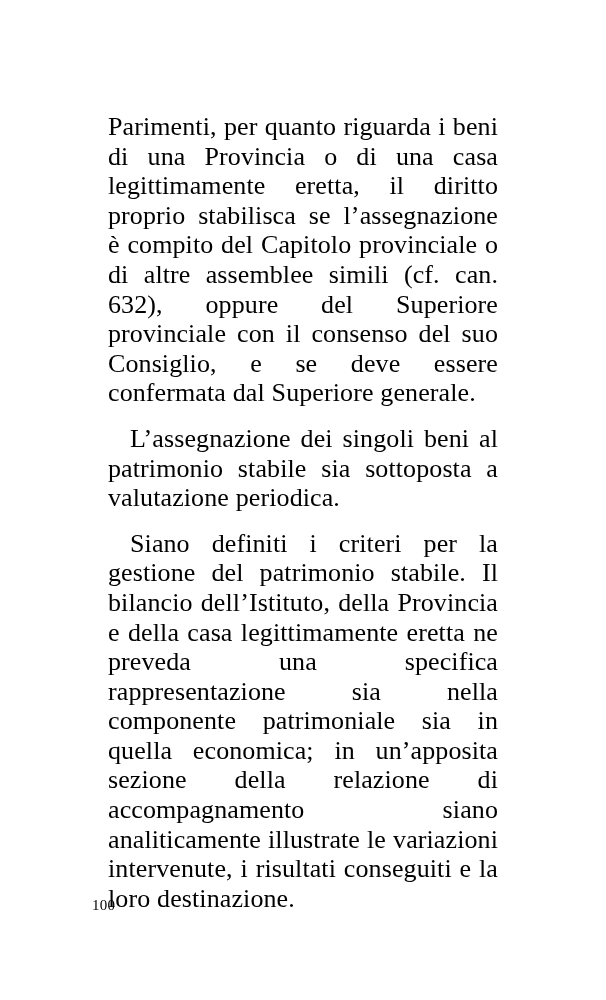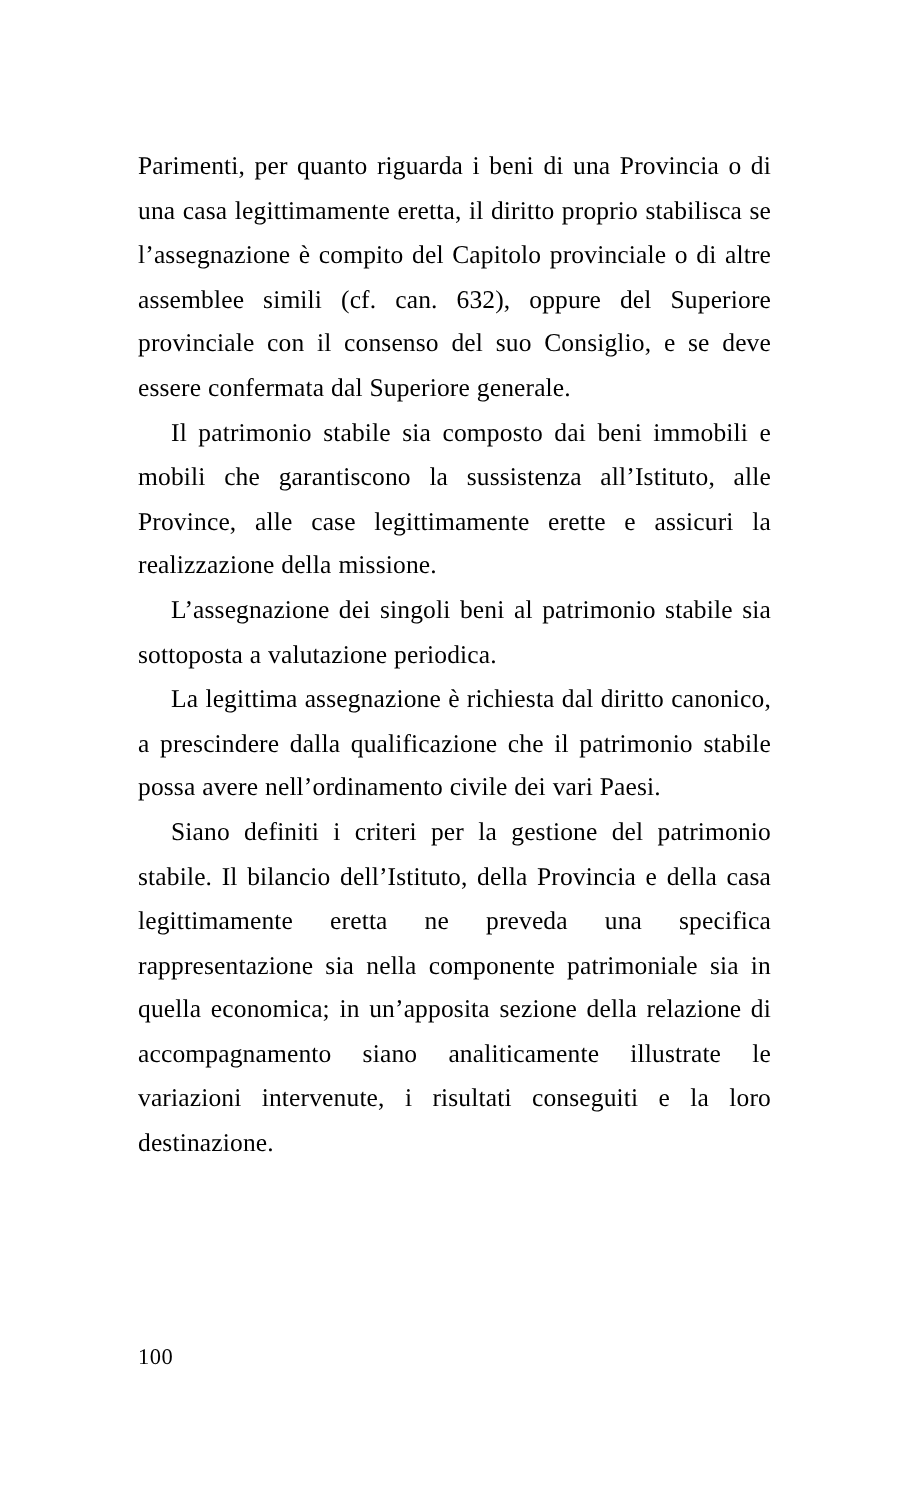--- a/index.html
+++ b/index.html
@@ -18,22 +18,22 @@
     position: relative;
     width: 606px;
     height: 1000px;
     box-sizing: border-box;
     padding: 96px 92px 0 92px;
   }
   .text-block {
     width: 422px;
   }
   .para {
-    margin: 0;
-    font-size: 17px;
+    margin: 16px;
+    font-size: 26px;
     line-height: 29.6px;
     text-align: justify;
     text-justify: inter-word;
     letter-spacing: 0.1px;
     word-spacing: 0.2px;
   }
   .para.indented {
     text-indent: 22px;
   }
   .page-number {
@@ -44,19 +44,17 @@
     line-height: 22px;
     letter-spacing: 0.3px;
   }
 </style>
 </head>
 <body>
 
 <div class="page">
   <div class="text-block">
     <p class="para">Parimenti, per quanto riguarda i beni di una Provincia o di una casa legittimamente eretta, il diritto proprio stabilisca se l’assegnazione è compito del Capitolo provinciale o di altre assemblee simili (cf. can. 632), oppure del Superiore provinciale con il consenso del suo Consiglio, e se deve essere confermata dal Superiore generale.</p>
-    <p class="para indented">Il patrimonio stabile sia composto dai beni immobili e mobili che garantiscono la sussistenza all’Istituto, alle Province, alle case legittimamente erette e assicuri la realizzazione della missione.</p>
     <p class="para indented">L’assegnazione dei singoli beni al patrimonio stabile sia sottoposta a valutazione periodica.</p>
-    <p class="para indented">La legittima assegnazione è richiesta dal diritto canonico, a prescindere dalla qualificazione che il patrimonio stabile possa avere nell’ordinamento civile dei vari Paesi.</p>
     <p class="para indented">Siano definiti i criteri per la gestione del patrimonio stabile. Il bilancio dell’Istituto, della Provincia e della casa legittimamente eretta ne preveda una specifica rappresentazione sia nella componente patrimoniale sia in quella economica; in un’apposita sezione della relazione di accompagnamento siano analiticamente illustrate le variazioni intervenute, i risultati conseguiti e la loro destinazione.</p>
   </div>
   <div class="page-number">100</div>
 </div>
 
 </body></html>

